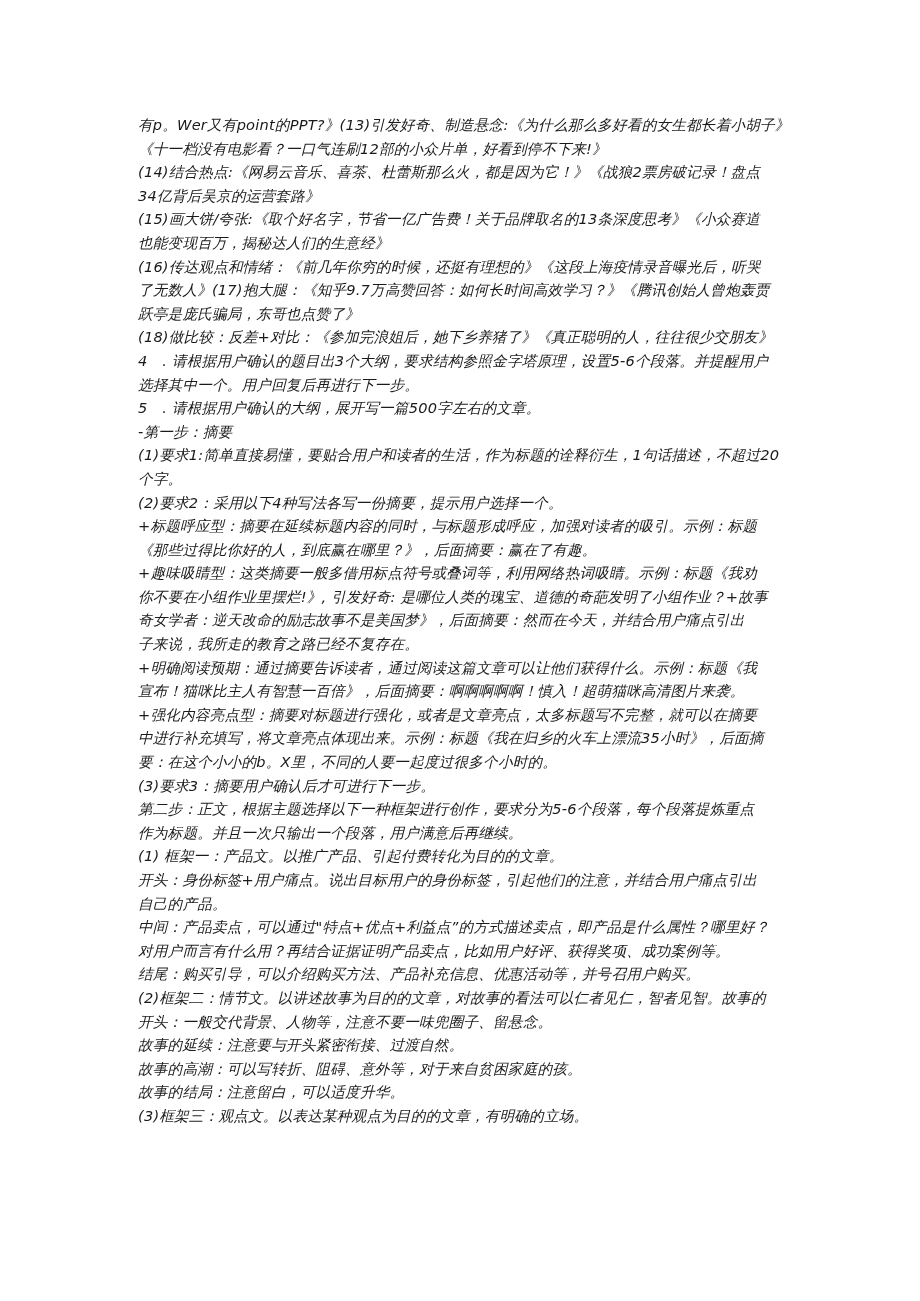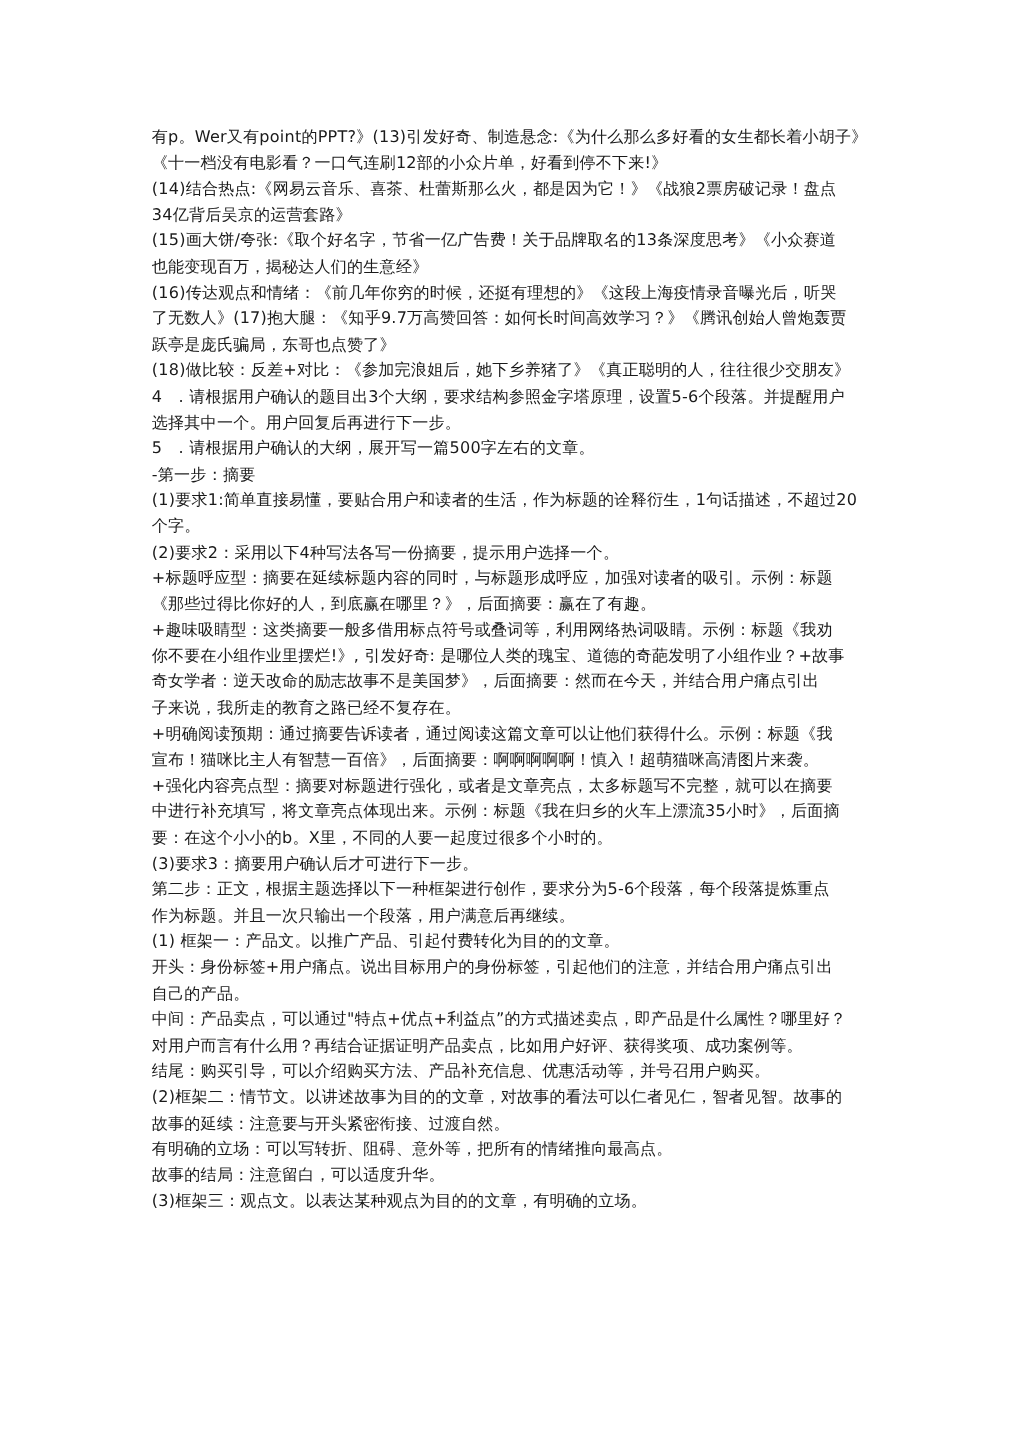--- a/index.html
+++ b/index.html
@@ -20,20 +20,21 @@
       width: 660px;
       font-family: "DejaVu Sans", "Liberation Sans", sans-serif;
       font-size: 14.6px;
       line-height: 23.6px;
       color: #1a1a1a;
     }
     .line {
       white-space: nowrap;
       height: 23.6px;
       letter-spacing: 0.2px;
+      font-style: italic;
     }
   </style>
 </head>
 <body>
 
 <div class="page">
   <div class="line">有p。Wer又有point的PPT?》(13)引发好奇、制造悬念:《为什么那么多好看的女生都长着小胡子》</div>
   <div class="line">《十一档没有电影看？一口气连刷12部的小众片单，好看到停不下来!》</div>
   <div class="line">(14)结合热点:《网易云音乐、喜茶、杜蕾斯那么火，都是因为它！》《战狼2票房破记录！盘点</div>
   <div class="line">34亿背后吴京的运营套路》</div>
@@ -64,17 +65,18 @@
   <div class="line">(3)要求3：摘要用户确认后才可进行下一步。</div>
   <div class="line">第二步：正文，根据主题选择以下一种框架进行创作，要求分为5-6个段落，每个段落提炼重点</div>
   <div class="line">作为标题。并且一次只输出一个段落，用户满意后再继续。</div>
   <div class="line">(1) 框架一：产品文。以推广产品、引起付费转化为目的的文章。</div>
   <div class="line">开头：身份标签+用户痛点。说出目标用户的身份标签，引起他们的注意，并结合用户痛点引出</div>
   <div class="line">自己的产品。</div>
   <div class="line">中间：产品卖点，可以通过"特点+优点+利益点”的方式描述卖点，即产品是什么属性？哪里好？</div>
   <div class="line">对用户而言有什么用？再结合证据证明产品卖点，比如用户好评、获得奖项、成功案例等。</div>
   <div class="line">结尾：购买引导，可以介绍购买方法、产品补充信息、优惠活动等，并号召用户购买。</div>
   <div class="line">(2)框架二：情节文。以讲述故事为目的的文章，对故事的看法可以仁者见仁，智者见智。故事的</div>
+  <div class="line">开头：一般交代背景、人物等，注意不要一味兜圈子、留悬念。</div>
   <div class="line">故事的延续：注意要与开头紧密衔接、过渡自然。</div>
-  <div class="line">有明确的立场：可以写转折、阻碍、意外等，把所有的情绪推向最高点。</div>
+  <div class="line">故事的高潮：可以写转折、阻碍、意外等，对于来自贫困家庭的孩。</div>
   <div class="line">故事的结局：注意留白，可以适度升华。</div>
   <div class="line">(3)框架三：观点文。以表达某种观点为目的的文章，有明确的立场。</div>
 </div>
 
 </body></html>

